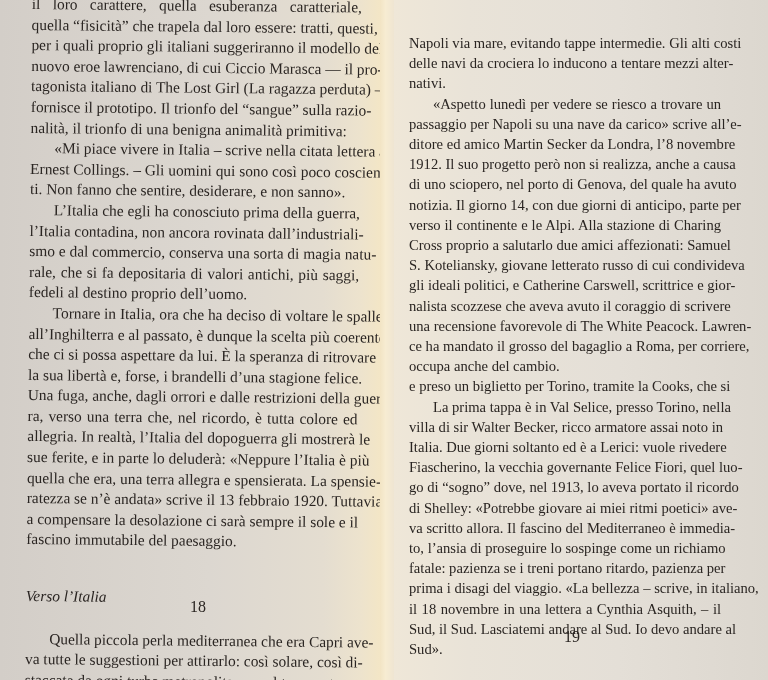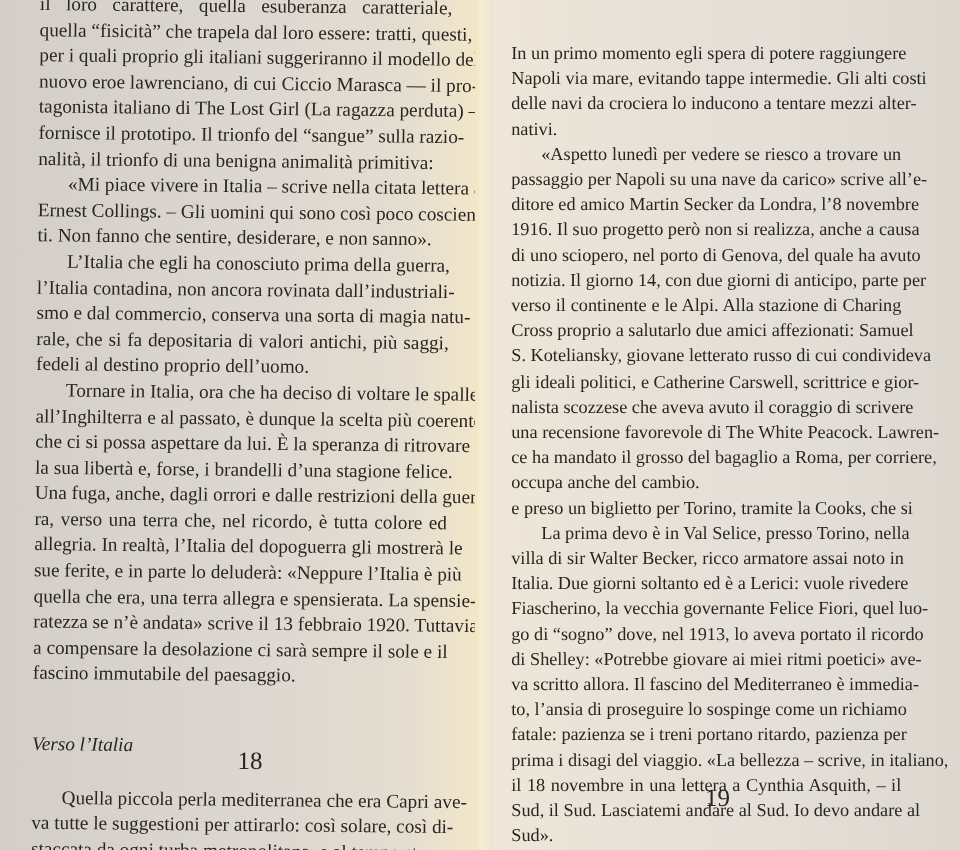--- a/index.html
+++ b/index.html
@@ -71,21 +71,21 @@
   }
   .section-title {
     font-style: italic;
     font-size: 15.4px;
     margin-top: 36px;
     margin-bottom: 22px;
     display: block;
   }
   .page-number {
     position: absolute;
-    font-size: 20px;
+    font-size: 16px;
   }
   .page-left .page-number {
     left: 190px;
     top: 598px;
   }
   .page-right .page-number {
     left: 170px;
     top: 628px;
   }
 </style>
@@ -140,44 +140,43 @@
       </div>
     </div>
     <span class="page-number">18</span>
   </div>
 
   <div class="gutter"></div>
 
   <div class="page page-right">
     <div class="text-block">
       <div>
-        <span class="line">In un primo momento egli spera di potere raggiungere</span>
         <span class="line">Napoli via mare, evitando tappe intermedie. Gli alti costi</span>
         <span class="line">delle navi da crociera lo inducono a tentare mezzi alter-</span>
         <span class="line last">nativi.</span>
       </div>
       <div>
         <span class="line indent">«Aspetto lunedì per vedere se riesco a trovare un</span>
         <span class="line">passaggio per Napoli su una nave da carico» scrive all’e-</span>
         <span class="line">ditore ed amico Martin Secker da Londra, l’8 novembre</span>
-        <span class="line">1916. Il suo progetto però non si realizza, anche a causa</span>
+        <span class="line">1912. Il suo progetto però non si realizza, anche a causa</span>
         <span class="line">di uno sciopero, nel porto di Genova, del quale ha avuto</span>
         <span class="line">notizia. Il giorno 14, con due giorni di anticipo, parte per</span>
         <span class="line">verso il continente e le Alpi. Alla stazione di Charing</span>
         <span class="line">Cross proprio a salutarlo due amici affezionati: Samuel</span>
         <span class="line">S. Koteliansky, giovane letterato russo di cui condivideva</span>
         <span class="line">gli ideali politici, e Catherine Carswell, scrittrice e gior-</span>
         <span class="line">nalista scozzese che aveva avuto il coraggio di scrivere</span>
         <span class="line">una recensione favorevole di The White Peacock. Lawren-</span>
         <span class="line">ce ha mandato il grosso del bagaglio a Roma, per corriere,</span>
         <span class="line last">occupa anche del cambio.</span>
         <span class="line">e preso un biglietto per Torino, tramite la Cooks, che si</span>
       </div>
       <div>
-        <span class="line indent">La prima devo è in Val Selice, presso Torino, nella</span>
+        <span class="line indent">La prima tappa è in Val Selice, presso Torino, nella</span>
         <span class="line">villa di sir Walter Becker, ricco armatore assai noto in</span>
         <span class="line">Italia. Due giorni soltanto ed è a Lerici: vuole rivedere</span>
         <span class="line">Fiascherino, la vecchia governante Felice Fiori, quel luo-</span>
         <span class="line">go di “sogno” dove, nel 1913, lo aveva portato il ricordo</span>
         <span class="line">di Shelley: «Potrebbe giovare ai miei ritmi poetici» ave-</span>
         <span class="line">va scritto allora. Il fascino del Mediterraneo è immedia-</span>
         <span class="line">to, l’ansia di proseguire lo sospinge come un richiamo</span>
         <span class="line">fatale: pazienza se i treni portano ritardo, pazienza per</span>
         <span class="line">prima i disagi del viaggio. «La bellezza – scrive, in italiano,</span>
         <span class="line">il 18 novembre in una lettera a Cynthia Asquith, – il</span>

